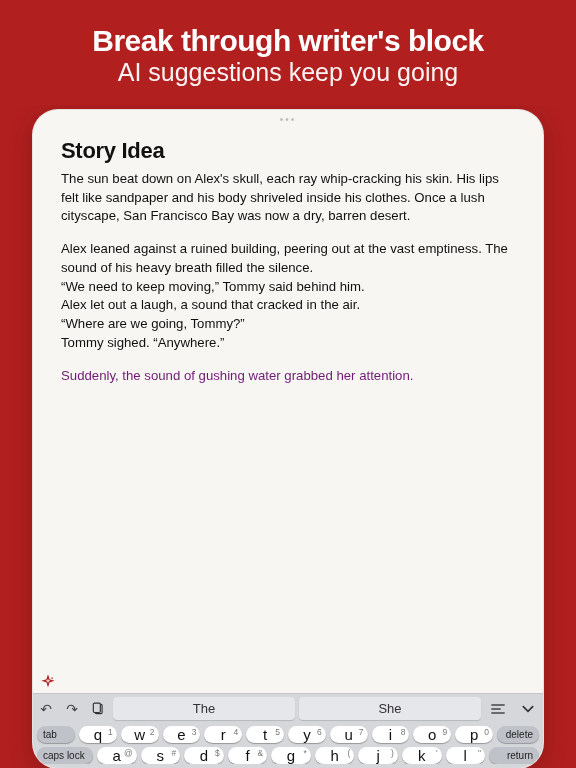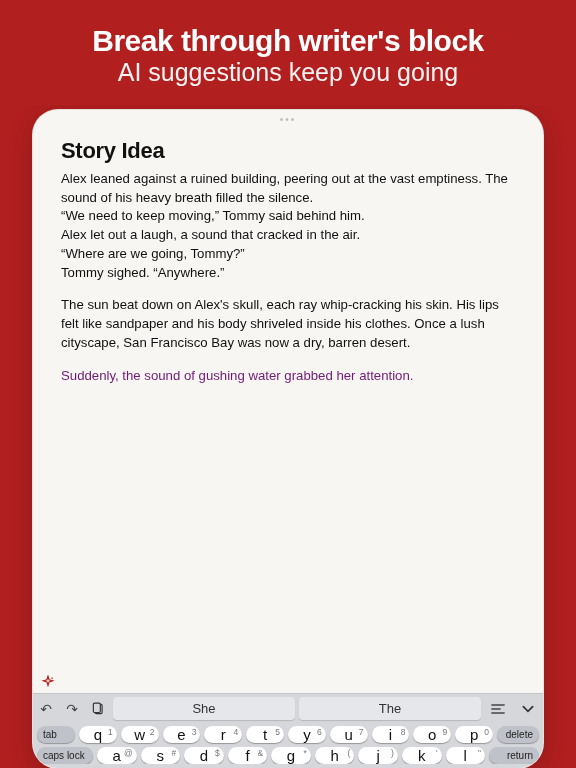--- a/index.html
+++ b/index.html
@@ -49,26 +49,26 @@
   </div>
 
   <div class="device-clip">
     <div class="device">
       <div class="handle">
         <span class="dots">•••</span>
       </div>
 
       <div class="editor">
         <div class="editor-title">Story Idea</div>
+        <div class="para">The sun beat down on Alex's skull, each ray whip-cracking his skin. His lips felt like sandpaper and his body shriveled inside his clothes. Once a lush cityscape, San Francisco Bay was now a dry, barren desert.</div>
         <div class="para">Alex leaned against a ruined building, peering out at the vast emptiness. The sound of his heavy breath filled the silence.
 “We need to keep moving,” Tommy said behind him.
 Alex let out a laugh, a sound that cracked in the air.
 “Where are we going, Tommy?”
 Tommy sighed. “Anywhere.”</div>
-        <div class="para">The sun beat down on Alex's skull, each ray whip-cracking his skin. His lips felt like sandpaper and his body shriveled inside his clothes. Once a lush cityscape, San Francisco Bay was now a dry, barren desert.</div>
         <div class="ai-suggest">Suddenly, the sound of gushing water grabbed her attention.</div>
       </div>
 
       <div class="toolbar-strip">
         <span class="star">
           <svg width="14" height="14" viewBox="0 0 24 24" fill="none" stroke="#b21f1f" stroke-width="2">
             <path d="M12 2 L13.8 8.2 L20 10 L13.8 11.8 L12 18 L10.2 11.8 L4 10 L10.2 8.2 Z"></path>
             <path d="M19 3 L19.6 4.8 L21.4 5.4 L19.6 6 L19 7.8 L18.4 6 L16.6 5.4 L18.4 4.8 Z" fill="#b21f1f" stroke="none"></path>
           </svg>
         </span>
@@ -80,22 +80,22 @@
           </div>
         <div class="pred-btn redo">
             <span class="glyph">↷</span>
           </div>
         <div class="pred-btn clipboard">
           <svg width="14" height="16" viewBox="0 0 24 24" fill="none" stroke="#333" stroke-width="2">
             <rect x="7" y="4" width="12" height="16" rx="2"></rect>
               <rect x="4" y="2" width="12" height="16" rx="2" fill="#d5d7db"></rect>
           </svg>
         </div>
+        <div class="pred-btn pred-sugg">The</div>
         <div class="pred-btn pred-sugg">She</div>
-        <div class="pred-btn pred-sugg">The</div>
         <div class="pred-btn pred-align">
           <svg width="16" height="12" viewBox="0 0 24 16" stroke="#333" stroke-width="2">
             <line x1="2" y1="2" x2="22" y2="2"></line>
               <line x1="2" y1="8" x2="16" y2="8"></line>
               <line x1="2" y1="14" x2="22" y2="14"></line>
           </svg>
         </div>
         <div class="pred-btn pred-hide">
           <svg width="14" height="10" viewBox="0 0 24 16" stroke="#333" stroke-width="3" fill="none" stroke-linecap="round">
             <polyline points="4,4 12,12 20,4"></polyline>

